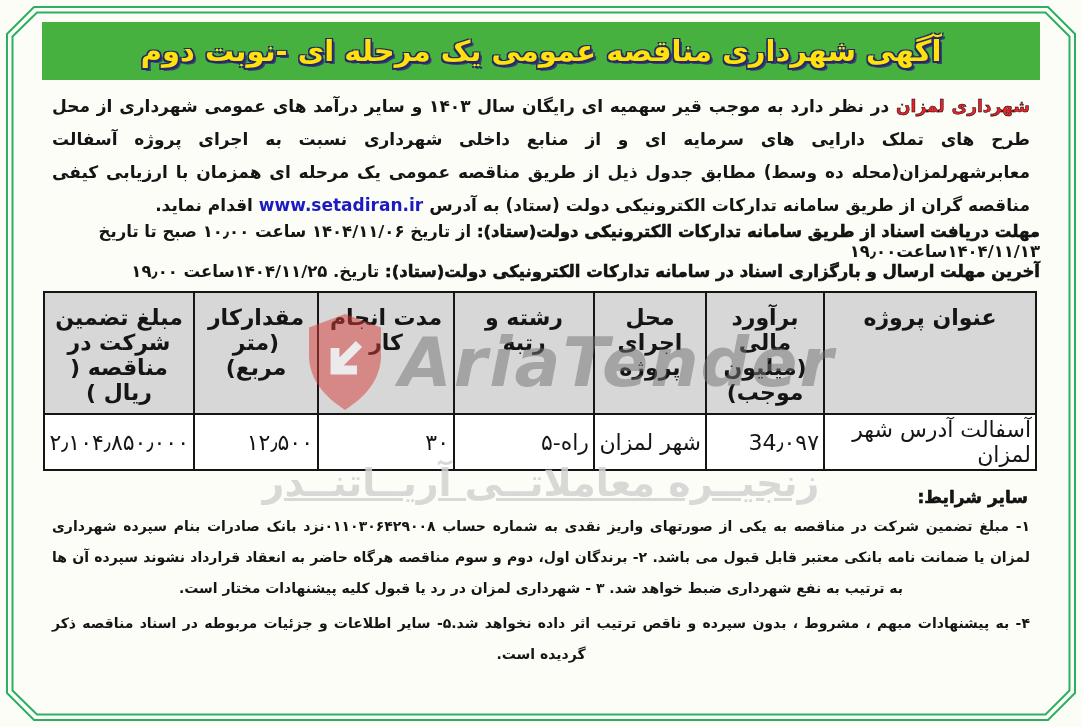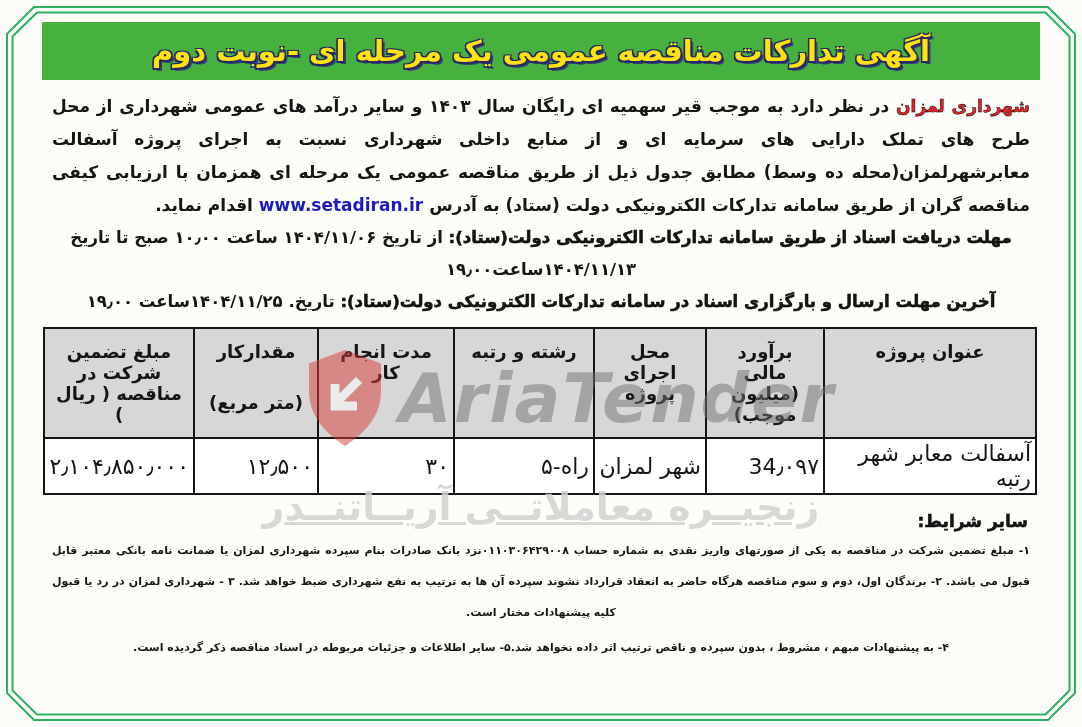--- a/index.html
+++ b/index.html
@@ -19,59 +19,59 @@
   }
 
   
   .intro{margin:4px 10px 0;font-size:17px;font-weight:bold;line-height:33px;
          text-align:justify;direction:rtl;}
   .red{color:#e8232a;}
   .link{color:#1b1bbf;text-decoration:none;font-weight:bold;}
   .heavy{-webkit-text-stroke:.5px #000;}
 
   
-  .dl{text-align:center;font-size:16.5px;font-weight:bold;line-height:32px;direction:rtl;}
+  .dl{text-align:right;font-size:16.5px;font-weight:bold;line-height:20px;direction:rtl;}
 
   
   .table-wrap{position:relative;margin:9px 3px 0;}
   table{width:100%;border-collapse:collapse;direction:rtl;table-layout:fixed;background:#ffffff;}
   th,td{border:2.4px solid #151515;}
-  th{background:#d7d7d7;height:92px;vertical-align:top;padding:12px 6px 4px;font-size:18px;font-weight:bold;}
+  th{background:#d7d7d7;height:92px;vertical-align:top;padding:12px 6px 16px;font-size:22px;font-weight:bold;}
   td{height:50px;text-align:right;font-size:22px;font-weight:normal;padding:2px 4px;}
   .th-inner{display:flex;flex-direction:column;align-items:center;height:72px;justify-content:flex-start;}
   .th-inner.spread{justify-content:space-between;}
 
   
   .watermark{position:absolute;top:-4px;left:110px;right:60px;height:150px;z-index:6;
              display:flex;align-items:center;justify-content:center;gap:6px;
              opacity:.5;pointer-events:none;direction:ltr;}
   .wm-brand{font-size:68px;font-weight:bold;color:#737373;letter-spacing:2px;font-style:italic;}
   .wm-shield{width:96px;height:106px;flex:0 0 auto;}
   .wm-fa{position:absolute;bottom:-34px;left:0;right:0;z-index:6;text-align:center;
          font-size:38px;font-weight:bold;color:#d2d2d2;letter-spacing:6px;opacity:.85;pointer-events:none;text-decoration:underline;}
 
   
   .section-heading{margin:16px 12px 0;font-size:17px;font-weight:bold;-webkit-text-stroke:.5px #000;}
-  .cond{margin:4px 10px 0;font-size:11px;font-weight:bold;line-height:31px;
+  .cond{margin:4px 10px 0;font-size:14px;font-weight:bold;line-height:31px;
         text-align:justify;text-align-last:center;direction:rtl;}
 </style>
 </head>
 <body>
 
 <div class="page">
 
   <svg class="border-svg" width="1082" height="727" viewBox="0 0 1082 727">
     <polygon points="34,7 1048,7 1075,34 1075,693 1048,720 34,720 7,693 7,34" fill="none" stroke="#2caf62" stroke-width="2"></polygon>
     <polygon points="37,12.5 1045.5,12.5 1069.5,36.5 1069.5,690.5 1045.5,714.5 37,714.5 12.5,690.5 12.5,36.5" fill="none" stroke="#2caf62" stroke-width="2"></polygon>
   </svg>
 
   <div class="content">
 
     <div class="banner">
-      <span class="banner-title">آگهی تدارکات مناقصه عمومی یک مرحله ای -نوبت دوم</span>
+      <span class="banner-title">آگهی شهرداری مناقصه عمومی یک مرحله ای -نوبت دوم</span>
     </div>
 
     <p class="intro"><span class="red heavy">شهرداری لمزان</span><span> در نظر دارد به موجب قیر سهمیه ای رایگان سال ۱۴۰۳ و سایر درآمد های عمومی شهرداری از محل طرح های تملک دارایی های سرمایه ای و از منابع داخلی شهرداری نسبت به اجرای پروژه آسفالت معابرشهرلمزان(محله ده وسط) مطابق جدول ذیل از طریق مناقصه عمومی یک مرحله ای همزمان با ارزیابی کیفی مناقصه گران از طریق سامانه تدارکات الکترونیکی دولت (ستاد) به آدرس </span><a class="link" href="#" dir="ltr">www.setadiran.ir</a><span> اقدام نماید.</span></p>
 
     <div class="dl"><span class="heavy">مهلت دریافت اسناد از طریق سامانه تدارکات الکترونیکی دولت(ستاد):</span><span> از تاریخ ۱۴۰۴/۱۱/۰۶ ساعت ۱۰٫۰۰ صبح تا تاریخ ۱۴۰۴/۱۱/۱۳ساعت۱۹٫۰۰</span></div>
 
     <div class="dl"><span class="heavy">آخرین مهلت ارسال و بارگزاری اسناد در سامانه تدارکات الکترونیکی دولت(ستاد):</span><span> تاریخ. ۱۴۰۴/۱۱/۲۵ساعت ۱۹٫۰۰</span></div>
 
 
     <div class="table-wrap">
@@ -130,21 +130,21 @@
             </th>
             <th>
               <div class="th-inner">
                   <span>مبلغ تضمین شرکت در مناقصه ( ریال )</span>
                 </div>
             </th>
           </tr>
         </thead>
         <tbody>
           <tr>
-            <td>آسفالت معابر شهر رتبه</td>
+            <td>آسفالت آدرس شهر لمزان</td>
             <td>34٫۰۹۷</td>
             <td>شهر لمزان</td>
             <td>راه-۵</td>
             <td>۳۰</td>
             <td>۱۲٫۵۰۰</td>
             <td>۲٫۱۰۴٫۸۵۰٫۰۰۰</td>
           </tr>
         </tbody>
       </table>
 

